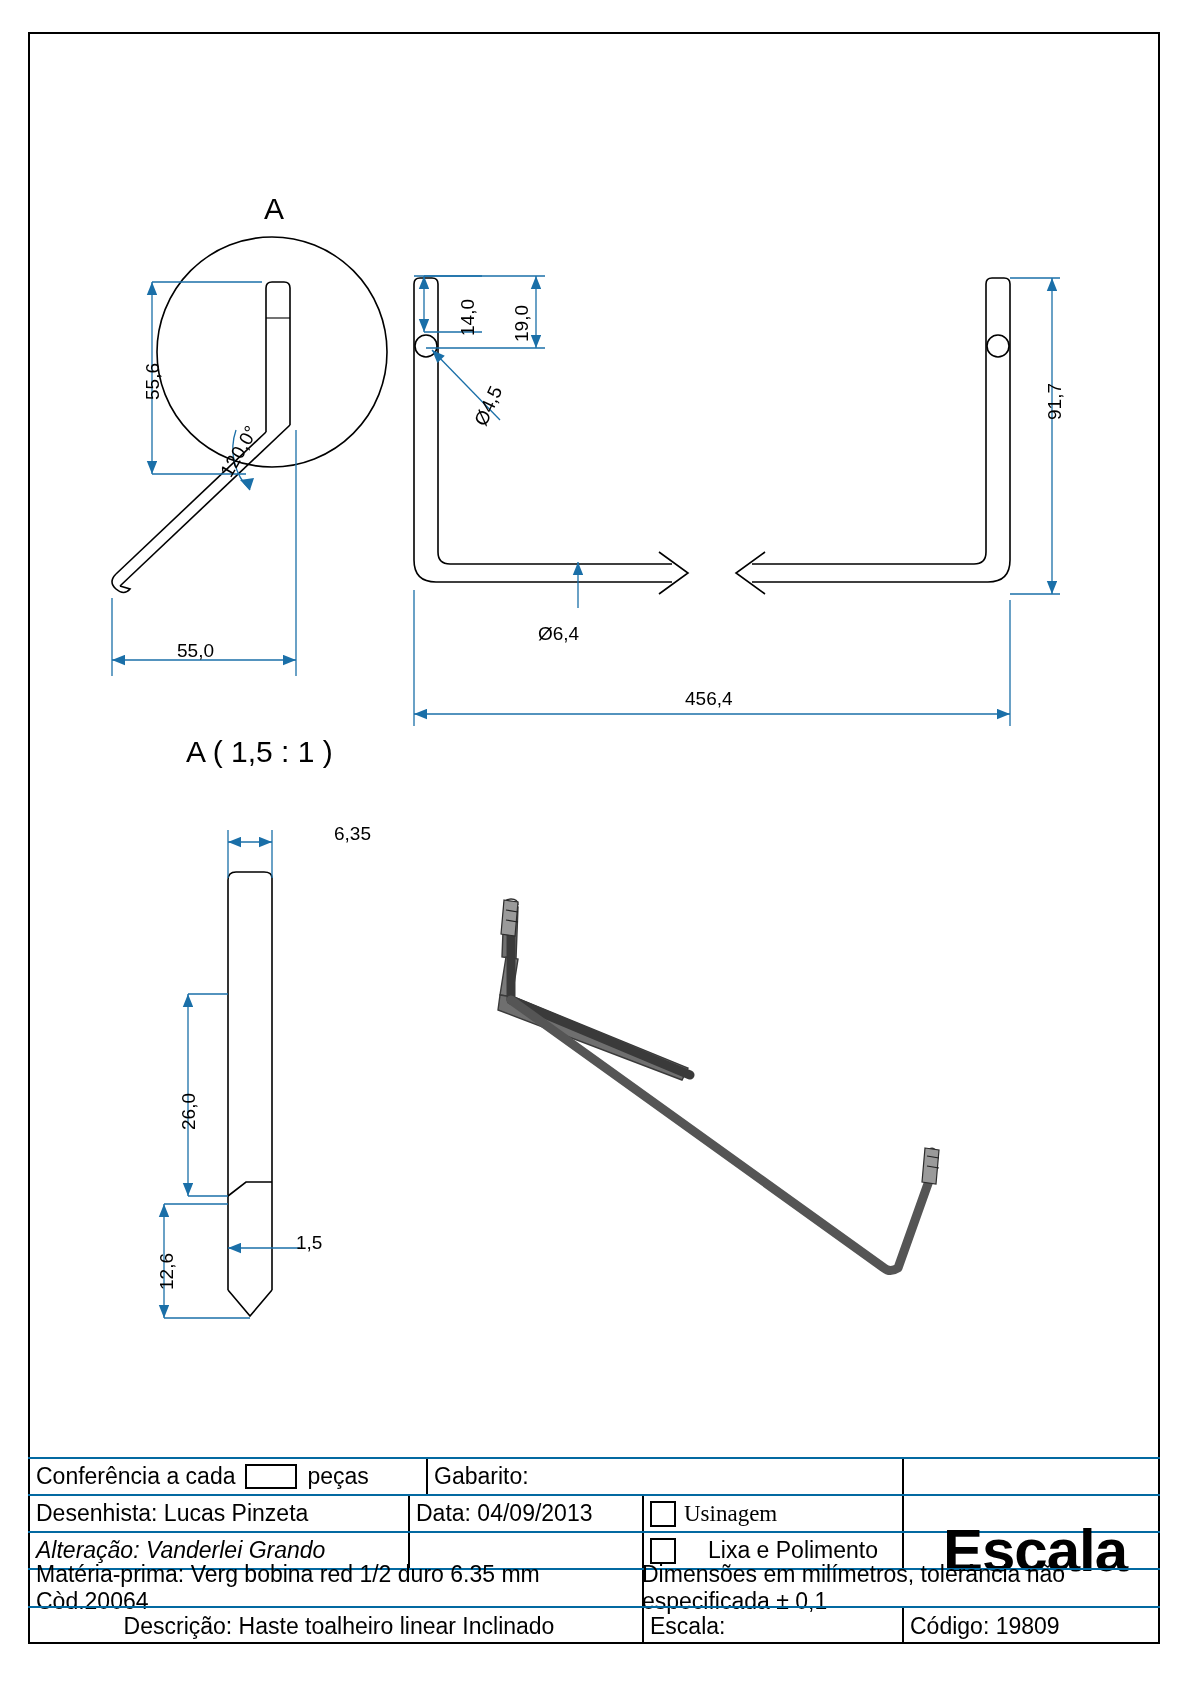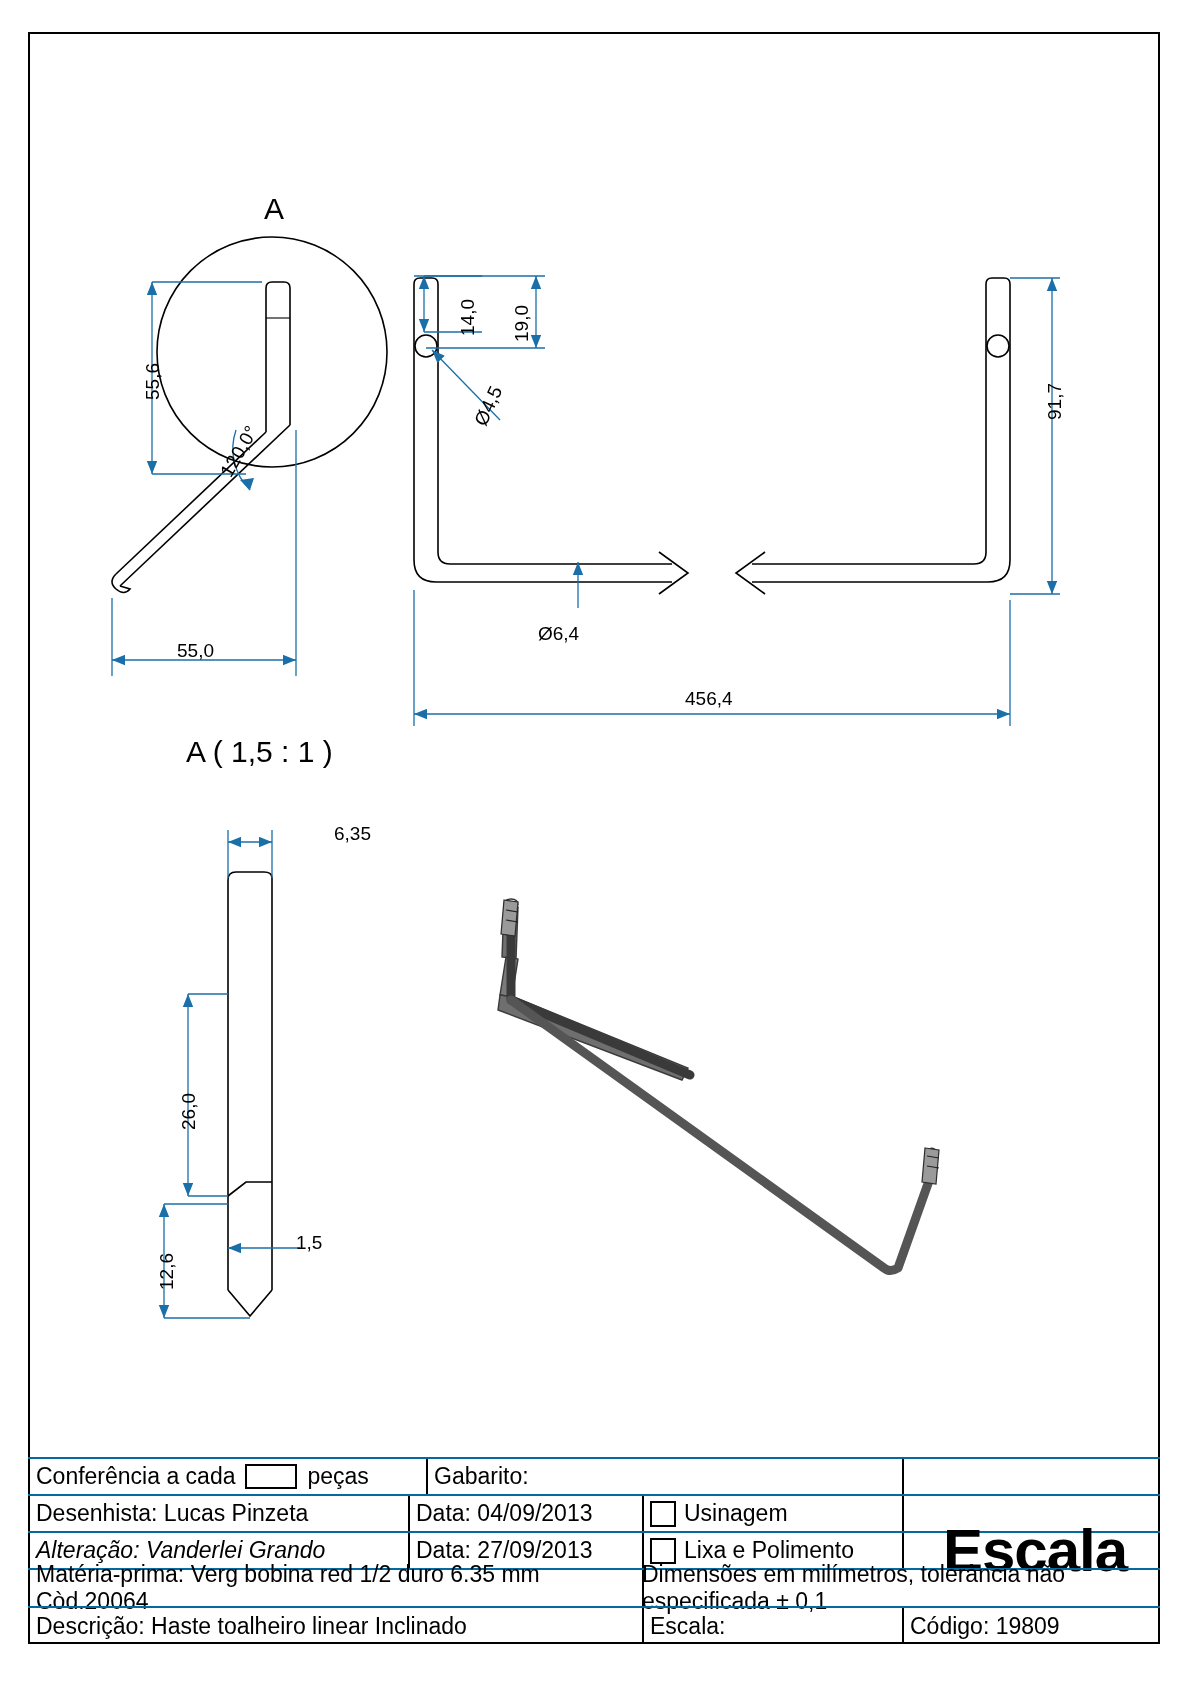--- a/index.html
+++ b/index.html
@@ -203,59 +203,56 @@
 
     <div class="row" style="top:37px;height:37px;padding-left:18px;">
       <div class="cell" style="left:0;width:380px;">
         <span>Desenhista: Lucas Pinzeta</span>
       </div>
       <div class="vline" style="left:380px;"></div>
       <div class="cell" style="left:380px;width:234px;">
         <span>Data: 04/09/2013</span>
       </div>
       <div class="vline" style="left:614px;"></div>
-      <div class="cell" style="left:614px;width:260px;">
+      <div class="cell" style="left:614px;width:260px;font-family:Liberation Serif, serif;">
         <span class="sqbox sm"></span>
         <span>Usinagem</span>
       </div>
       <div class="vline" style="left:874px;"></div>
       <div class="cell" style="left:874px;width:258px;"></div>
     </div>
 
     <div class="row" style="top:74px;height:37px;">
       <div class="cell" style="left:0;width:380px;font-style:italic;">
         <span>Alteração: Vanderlei Grando</span>
       </div>
       <div class="vline" style="left:380px;"></div>
-      <div class="cell" style="left:380px;width:234px;">
-        <span>Data: 27/09/2013</span>
-      </div>
-      <div class="vline" style="left:614px;"></div>
-      <div class="cell" style="left:614px;width:260px;">
+      <div class="vline" style="left:614px;"></div>
+      <div class="cell" style="left:614px;width:260px;gap:24px;">
         <span class="sqbox sm"></span>
         <span>Lixa e Polimento</span>
       </div>
       <div class="vline" style="left:874px;"></div>
       <div class="cell" style="left:874px;width:258px;justify-content:center;">
         <span class="meber">Escala</span>
       </div>
     </div>
 
     <div class="row" style="top:111px;height:38px;">
       <div class="cell" style="left:0;width:614px;">
         <span>Matéria-prima: Verg bobina red 1/2 duro 6.35 mm Còd.20064</span>
       </div>
       <div class="vline" style="left:614px;"></div>
       <div class="cell small" style="left:614px;width:518px;justify-content:center;padding-left:0;">
         <span>Dimensões em milímetros, tolerância não especificada ± 0,1</span>
       </div>
     </div>
 
     <div class="row" style="top:149px;height:38px;border-bottom:0;">
-      <div class="cell" style="left:0;width:614px;">
+      <div class="cell" style="left:0;width:614px;justify-content:center;">
         <span>Descrição: Haste toalheiro linear Inclinado</span>
       </div>
       <div class="vline" style="left:614px;"></div>
       <div class="cell" style="left:614px;width:260px;">
         <span>Escala:</span>
       </div>
       <div class="vline" style="left:874px;"></div>
       <div class="cell" style="left:874px;width:258px;">
         <span>Código: 19809</span>
       </div>

